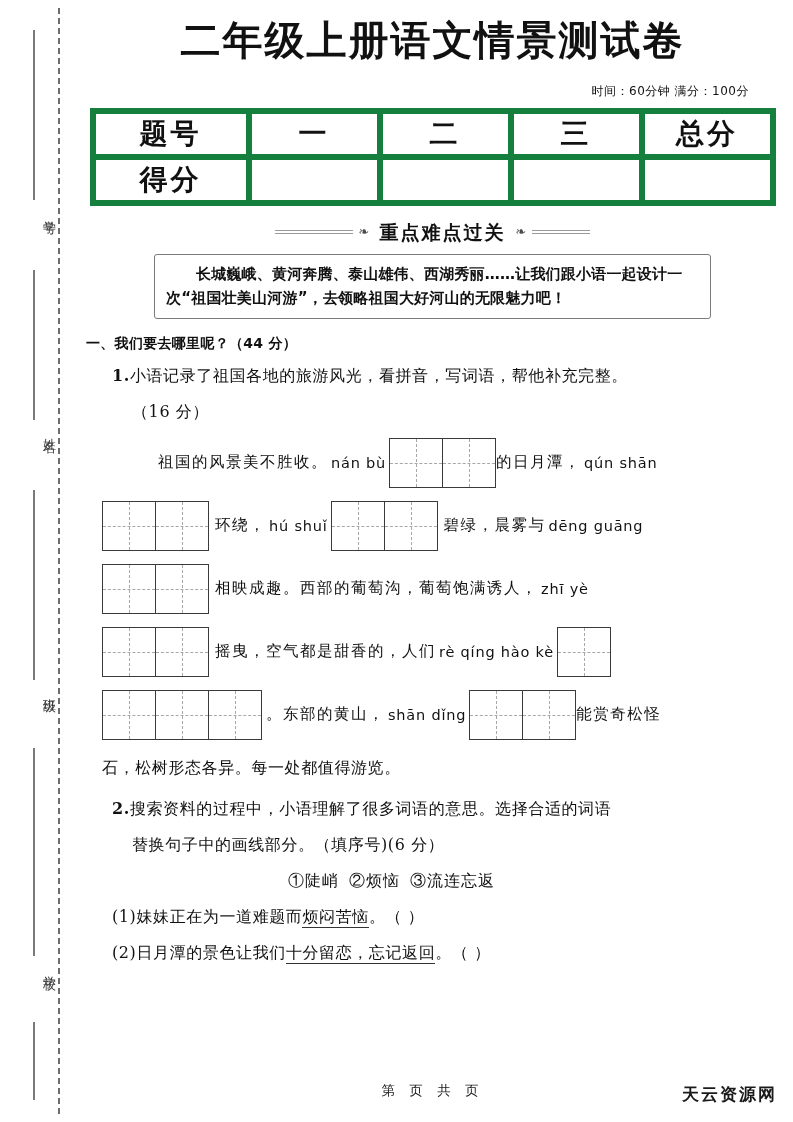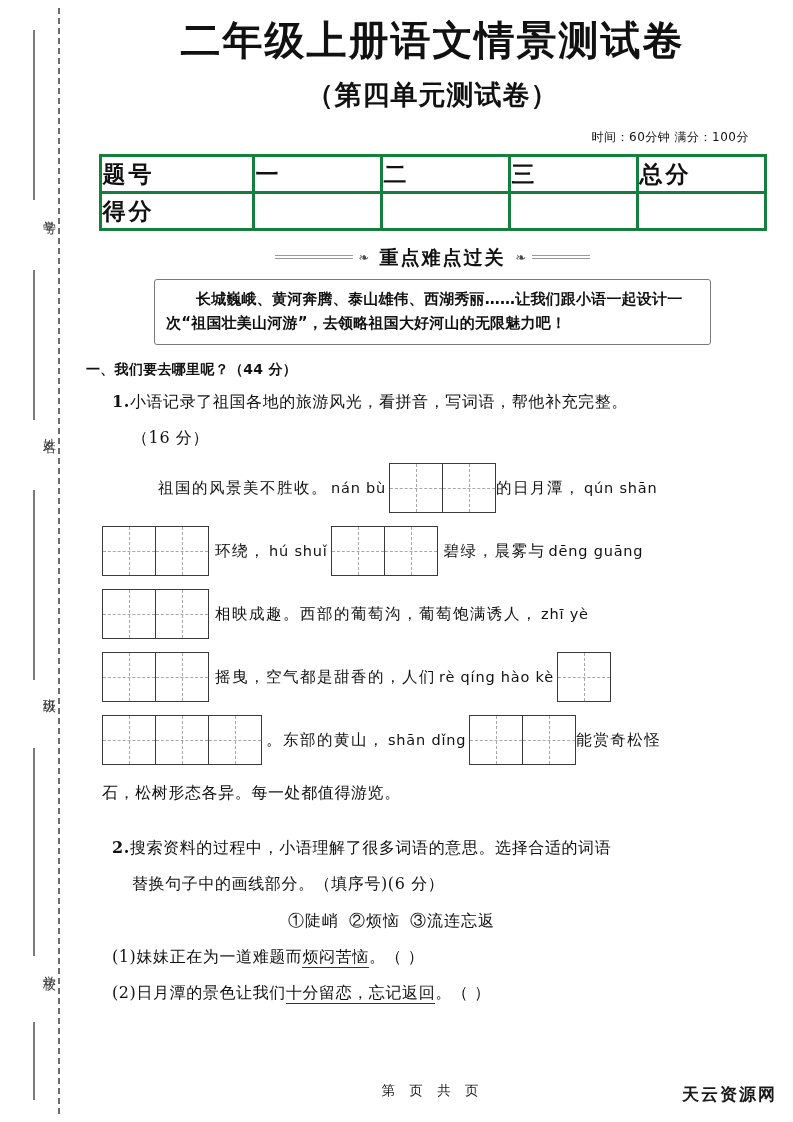--- a/index.html
+++ b/index.html
@@ -33,22 +33,22 @@
   .meta-line{
     text-align:right;font-size:12px;padding:18px 44px 0 0;letter-spacing:0.5px;
   }
 
   
   .score-table{
     border-collapse:collapse;margin:8px auto 0 auto;width:640px;
     table-layout:fixed;
   }
   .score-table td{
-    border:3px solid #15803d;height:32px;text-align:left;
-    font-size:23px;font-weight:700;letter-spacing:3px;
+    border:6px solid #15803d;height:32px;text-align:center;
+    font-size:28px;font-weight:700;letter-spacing:3px;
   }
   .score-table td.head-cell{width:148px;}
   .score-table td.num-cell{width:123px;}
 
   
   .ornament{
     display:flex;align-items:center;justify-content:center;
     margin:14px auto 0 auto;width:540px;gap:6px;
   }
   .orn-rule{height:6px;flex:0 0 78px;
@@ -143,21 +143,20 @@
 
   <div class="bind-seg" style="top:748px;height:208px;"></div>
   <div class="bind-label" style="top:965px;">学校</div>
 
   <div class="bind-seg" style="top:1022px;height:78px;"></div>
 </div>
 
 <div id="page">
 
   <h1 class="title">二年级上册语文情景测试卷</h1>
-  <h2 class="subtitle">（第四单元测试卷）</h2>
   <div class="meta-line">时间：60分钟 满分：100分</div>
 
   <table class="score-table">
     <tbody>
         <tr>
       <td class="head-cell">题号</td>
       <td class="num-cell">一</td>
       <td class="num-cell">二</td>
       <td class="num-cell">三</td>
       <td class="num-cell">总分</td>
@@ -250,21 +249,21 @@
       <span class="py">shān dǐng</span>
       <span class="tzg">
         <span class="cell"></span>
         <span class="cell"></span>
       </span>
       <span class="cn">能赏奇松怪</span>
     </div>
 
     <div class="q-line" style="padding-left:16px;margin-top:16px;">石，松树形态各异。每一处都值得游览。</div>
 
-    <div class="q-line indent1" style="margin-top:30px;">
+    <div class="q-line indent1" style="margin-top:16px;">
       <span class="q-num">2.</span><span>搜索资料的过程中，小语理解了很多词语的意思。选择合适的词语</span>
     </div>
     <div class="q-line indent2">替换句子中的画线部分。（填序号)(6 分）</div>
 
     <div class="choices">
       <span>①陡峭</span>
       <span>②烦恼</span>
       <span>③流连忘返</span>
     </div>
 

